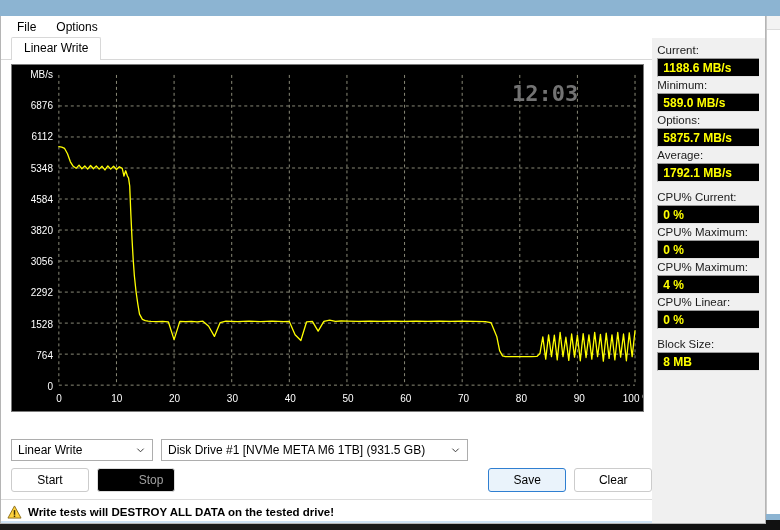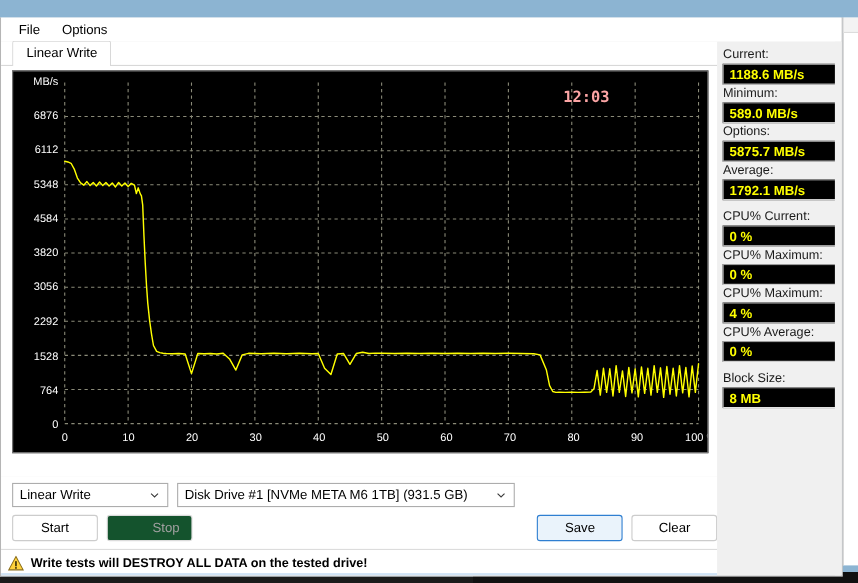--- a/index.html
+++ b/index.html
@@ -71,22 +71,22 @@
 
   
   #chart-region { flex: 1; background: #ffffff; padding: 4px 0 0 10px; }
   #chart-frame {
     width: 633px; height: 348px; background: #000000;
     border: 1px solid #7a7a7a; position: relative; overflow: hidden;
   }
   #plot-svg { position: absolute; inset: 0; width: 100%; height: 100%; display: block; }
   #chart-timer {
     position: absolute; left: 500px; top: 16px;
-    color: #fca5a5; font-family: "DejaVu Sans Mono", monospace;
-    font-size: 14px; font-weight: bold; letter-spacing: 0px;
+    color: #737373; font-family: "DejaVu Sans Mono", monospace;
+    font-size: 22px; font-weight: bold; letter-spacing: 0px;
   }
   .ax-label {
     position: absolute; color: #ffffff; font-size: 10px;
     font-family: "Liberation Sans", sans-serif; white-space: nowrap;
   }
   .ylab { right: 0; text-align: right; width: 42px; }
   .xlab { text-align: center; }
 
   
   #controls {
@@ -104,21 +104,21 @@
     width: 9px; height: 9px;
   }
   #combo-test { width: 142px; }
   #combo-drive { width: 307px; }
 
   .btn {
     height: 24px; min-width: 72px; font-size: 12px; color: #000;
     background: #ffffff; border: 1px solid #cccccc; border-radius: 3px;
     display: flex; align-items: center; justify-content: center; cursor: default;
   }
-  .btn.disabled { color: #a0a0a0; background: #14532d; border-color: #dcdcdc; padding-left: 30px; }
+  .btn.disabled { color: #a0a0a0; background: #000000; border-color: #dcdcdc; padding-left: 30px; }
   .btn.primary { border: 1px solid #2f7fd1; background: #eaf3fb; }
   #btn-start { width: 78px; }
   #btn-stop  { width: 78px; }
   #btn-save  { width: 78px; }
   #btn-clear { width: 78px; }
   .ctl-spacer { flex: 1; }
 
   
   #warnbar {
     flex: none; height: 24px; background: #ffffff;
@@ -310,21 +310,21 @@
             <span class="stat-value">0 %</span>
           </div>
         </div>
         <div class="stat">
           <div class="stat-label">CPU% Maximum:</div>
           <div class="stat-value-box">
             <span class="stat-value">4 %</span>
           </div>
         </div>
         <div class="stat">
-          <div class="stat-label">CPU% Average:</div>
+          <div class="stat-label">CPU% Linear:</div>
           <div class="stat-value-box">
             <span class="stat-value">0 %</span>
           </div>
         </div>
         <div class="stat gap">
           <div class="stat-label">Block Size:</div>
           <div class="stat-value-box">
             <span class="stat-value">8 MB</span>
           </div>
         </div>

